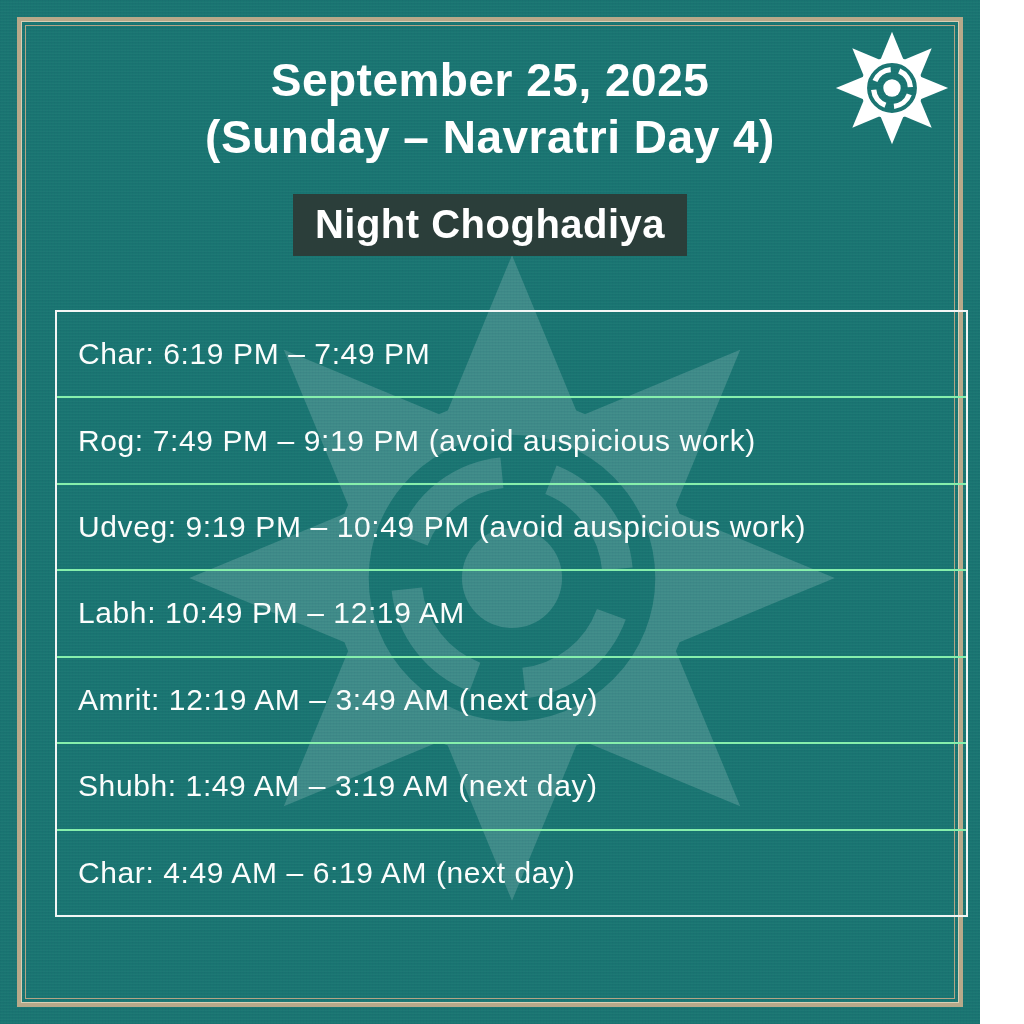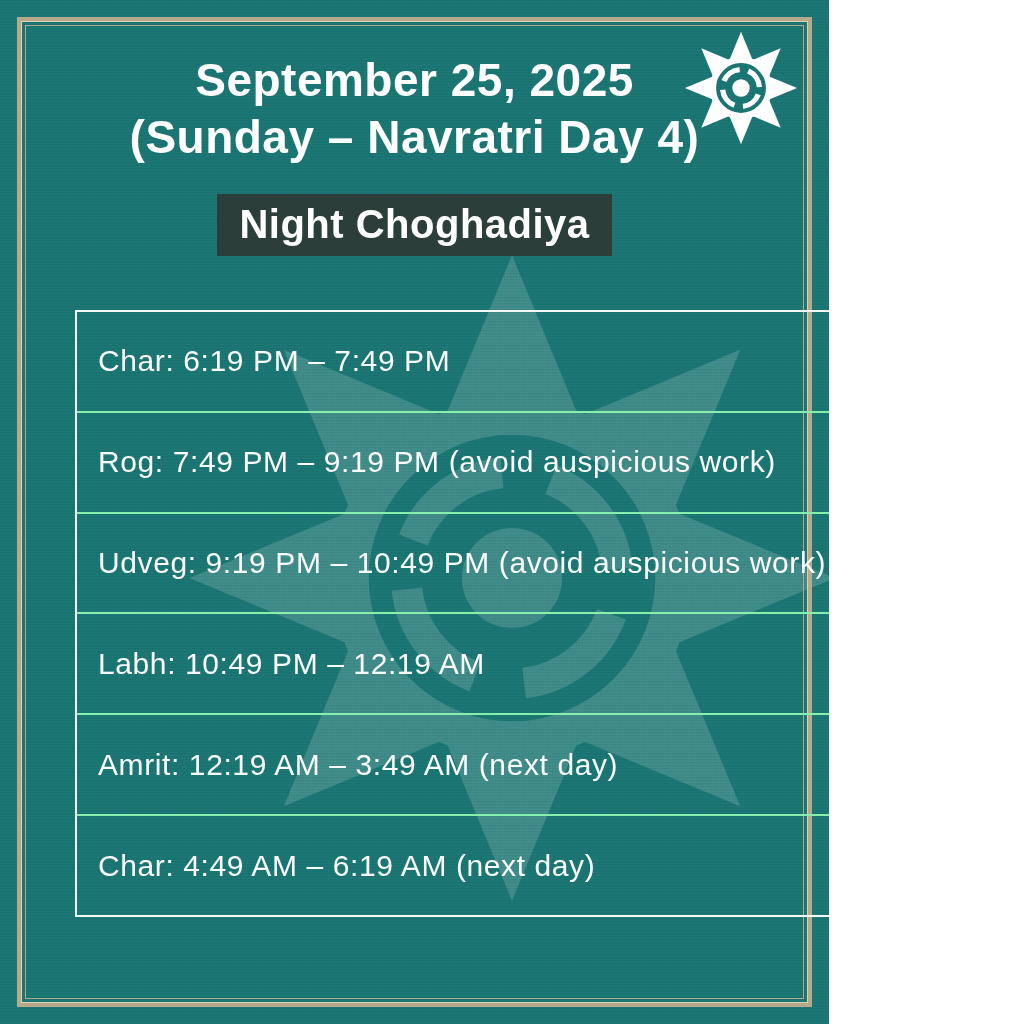--- a/index.html
+++ b/index.html
@@ -3,21 +3,21 @@
 <meta charset="utf-8">
 <style>
   html, body { margin: 0; padding: 0; }
   body {
     width: 1024px; height: 1024px;
     font-family: "Liberation Sans", "DejaVu Sans", sans-serif;
     overflow: hidden;
   }
   .canvas {
     position: relative;
-    width: 829px; height: 1024px;
+    width: 980px; height: 1024px;
     background: #1a7672;
     overflow: hidden;
   }
   
   .grain {
     position: absolute; inset: 0;
     background:
       repeating-linear-gradient(0deg, rgba(10,30,80,0.035) 0 1px, rgba(255,255,255,0.02) 1px 2px, rgba(0,0,0,0) 2px 3px),
       repeating-linear-gradient(90deg, rgba(20,40,90,0.03) 0 1px, rgba(0,0,0,0) 1px 3px);
     pointer-events: none;
@@ -77,21 +77,20 @@
   }
   
   .schedule {
     position: absolute;
     left: 55px; top: 310px;
     width: 913px; height: 607px;
     box-sizing: border-box;
     border: 2px solid #f2f6f5;
     display: flex;
     flex-direction: column;
-    margin-left: 20px;
   }
   .row {
     flex: 1 1 0;
     display: flex;
     align-items: center;
     padding-left: 21px;
     color: #fbfdfc;
     font-size: 30px;
     font-weight: 400;
     letter-spacing: 0.6px;
@@ -154,17 +153,20 @@
     <div class="row">
       <span>Udveg: 9:19 PM – 10:49 PM (avoid auspicious work)</span>
     </div>
     <div class="row">
       <span>Labh: 10:49 PM – 12:19 AM</span>
     </div>
     <div class="row">
       <span>Amrit: 12:19 AM – 3:49 AM (next day)</span>
     </div>
     <div class="row">
+      <span>Shubh: 1:49 AM – 3:19 AM (next day)</span>
+    </div>
+    <div class="row">
       <span>Char: 4:49 AM – 6:19 AM (next day)</span>
     </div>
   </div>
 
 </div>
 
 </body></html>

